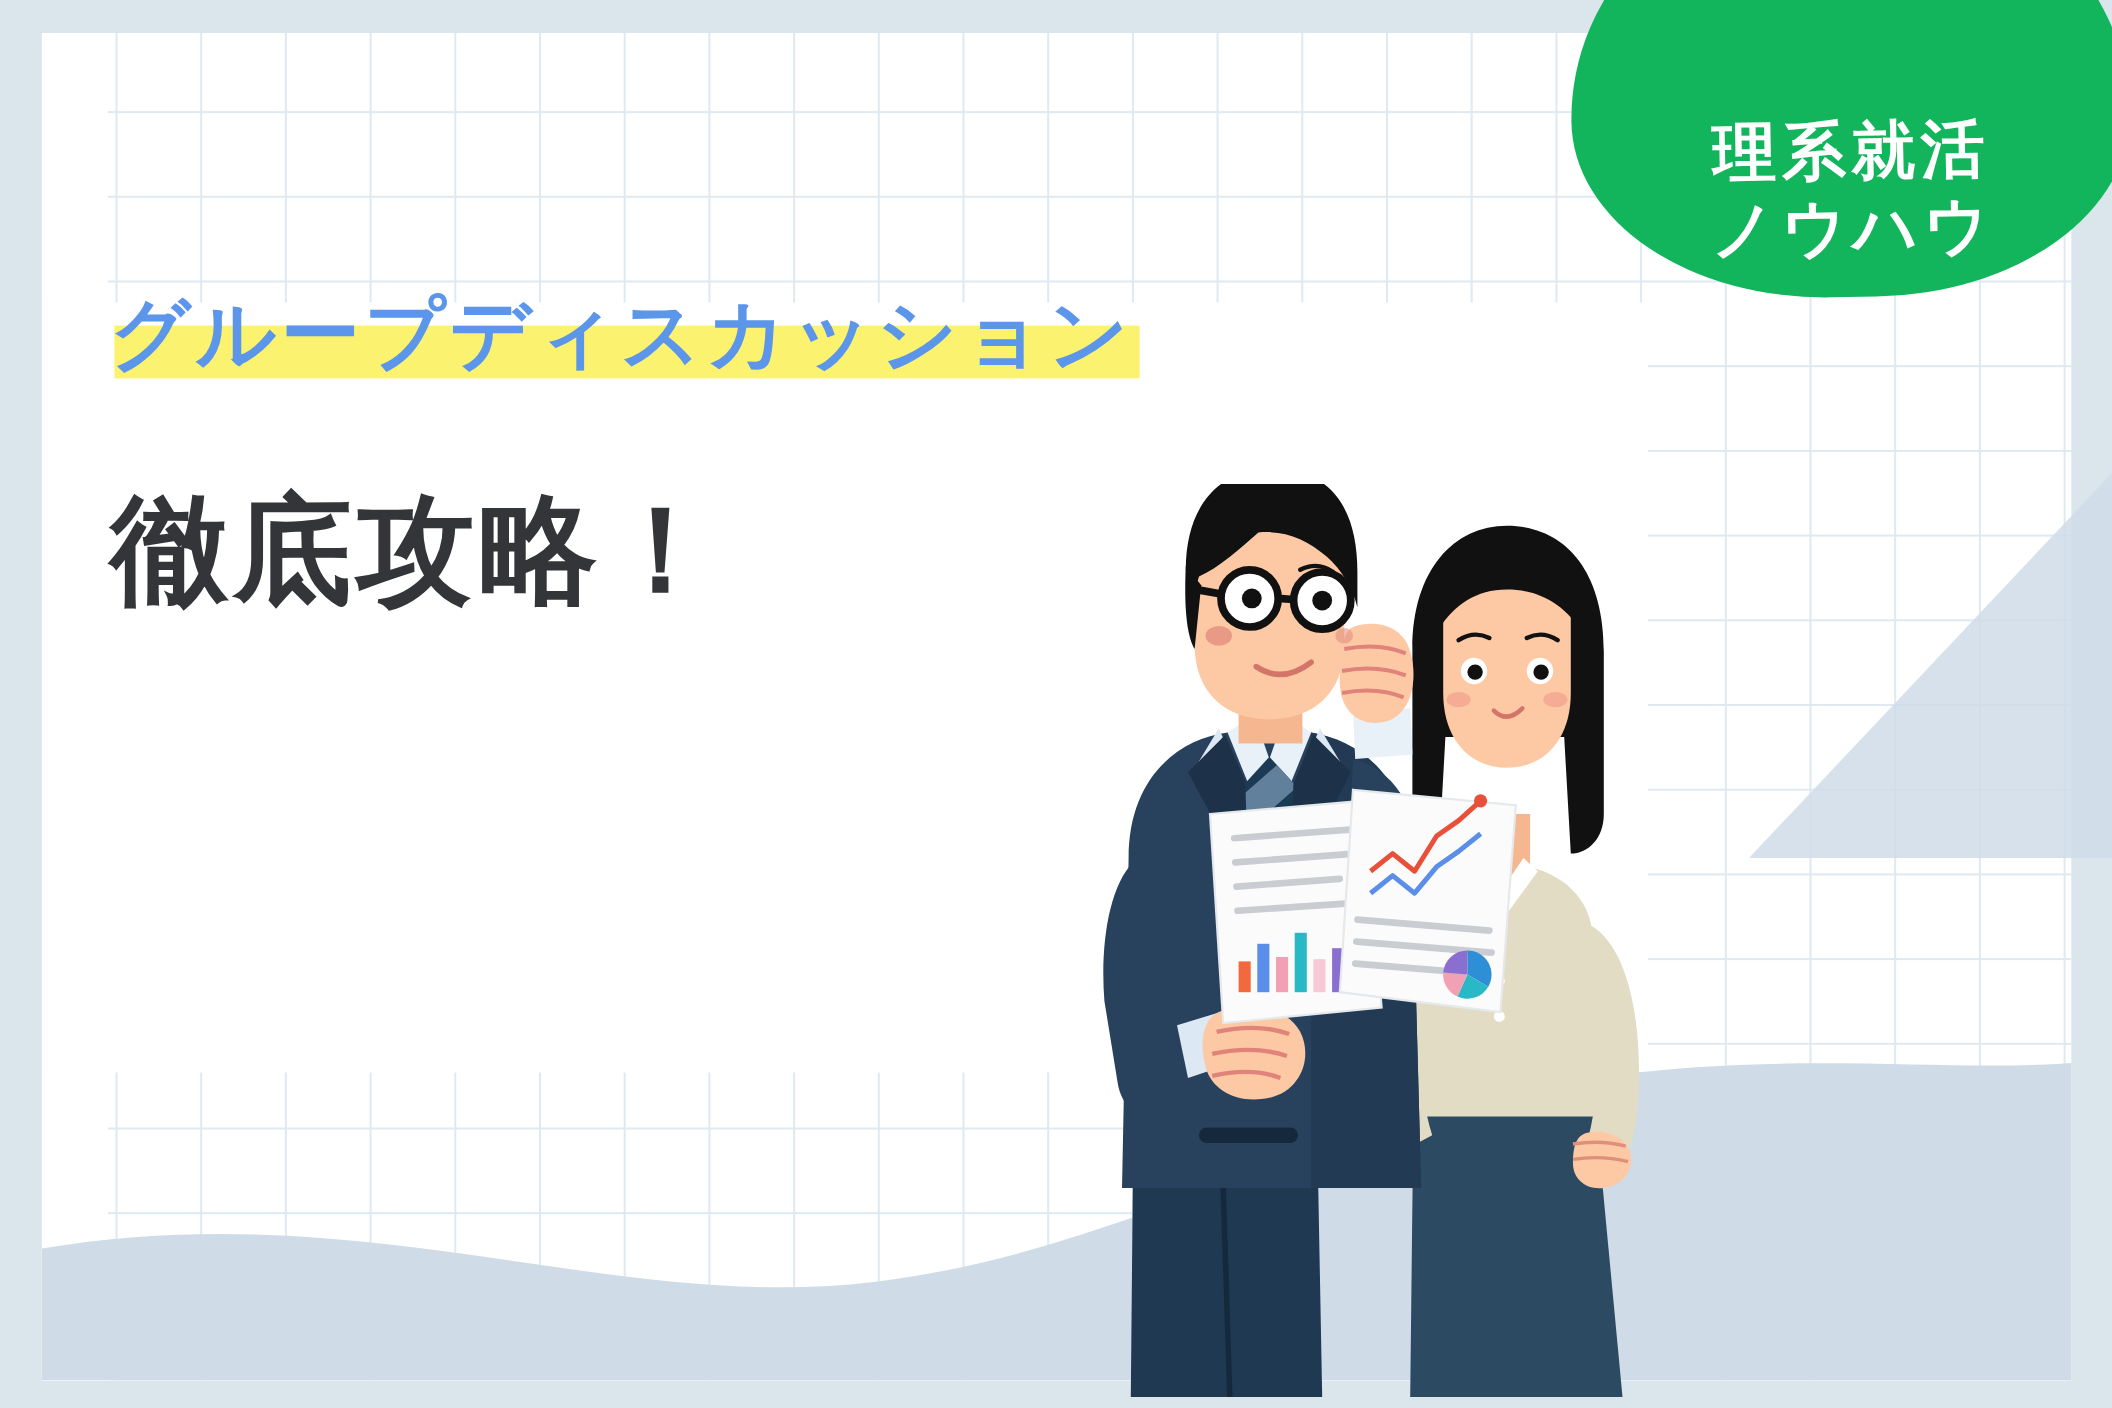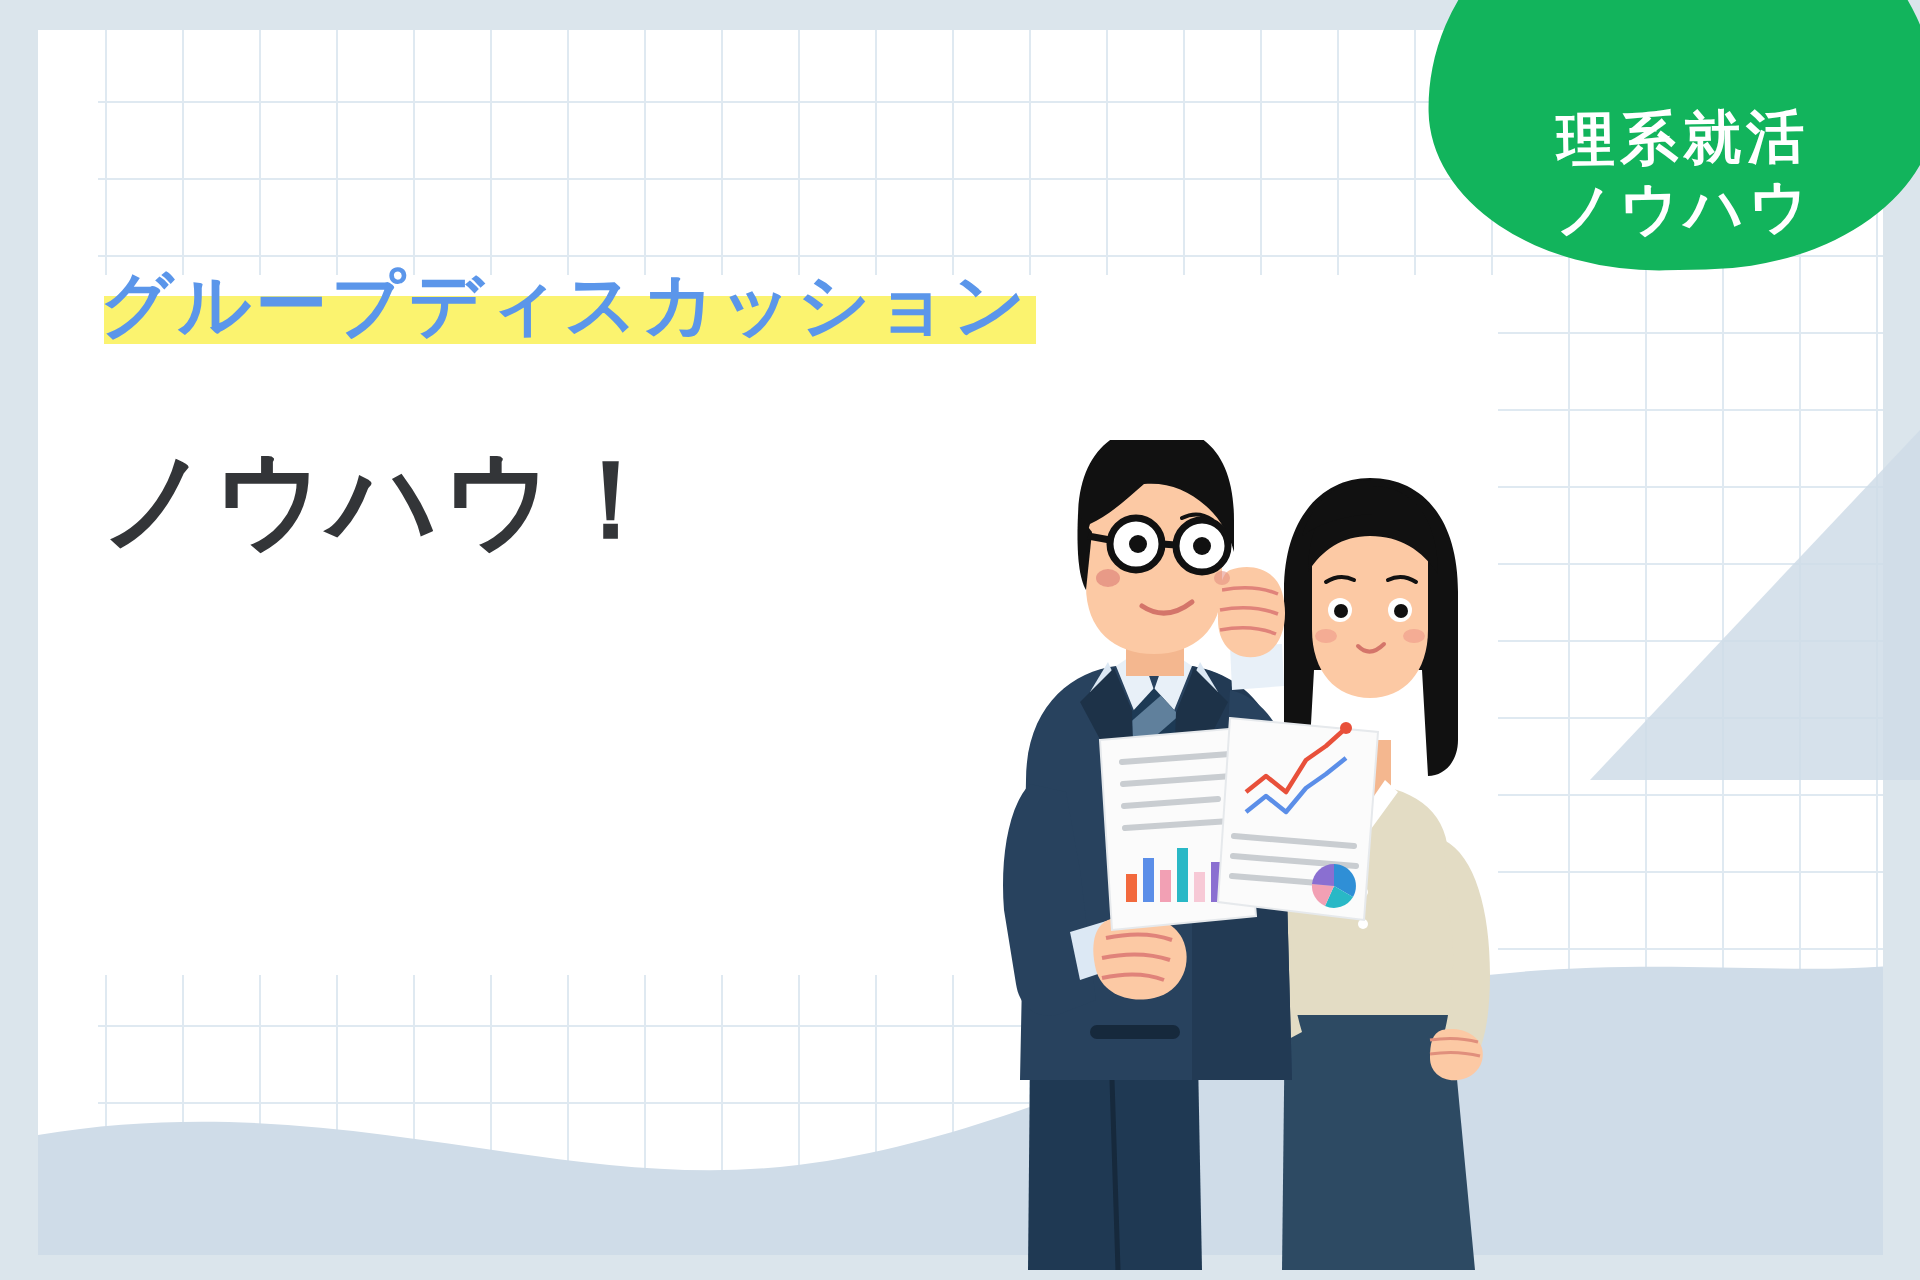--- a/index.html
+++ b/index.html
@@ -99,21 +99,21 @@
   <div class="badge">
     <span>理系就活</span>
     <span>ノウハウ</span>
   </div>
 
   <div class="headline-wrap">
     <div class="hl-line1-box">
       <div class="hl-hi"></div>
       <div class="hl-line1">グループディスカッション</div>
     </div>
-    <div class="hl-line2">ノウハウ！</div>
+    <div class="hl-line2">徹底攻略！</div>
   </div>
 
   <svg class="illus" viewBox="0 0 620 830">
 
     <g>
 
       <path d="M355,565 L520,565 L545,830 L352,830 Z" fill="#2d4a63"></path>
 
       <path d="M352,410 C352,370 385,345 432,345 C480,345 516,370 518,412 L530,575 L348,575 Z" fill="#e3dcc4"></path>
 

